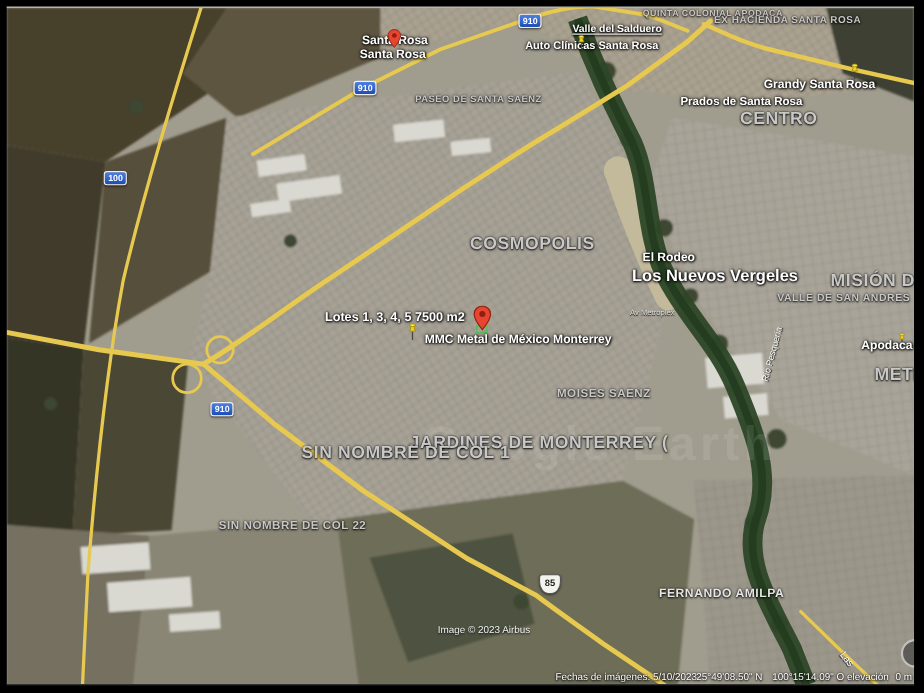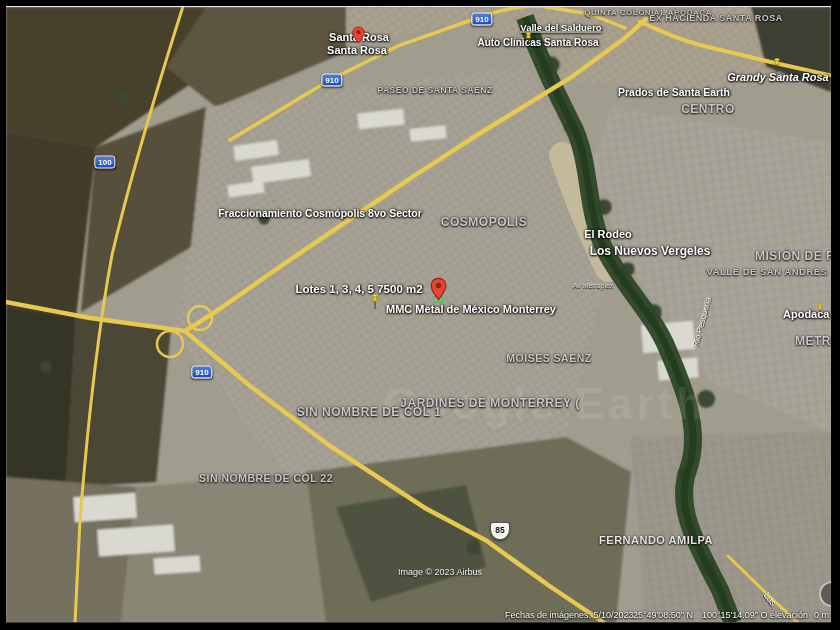--- a/index.html
+++ b/index.html
@@ -14,21 +14,21 @@
   
   .map{position:absolute;left:6px;top:6px;width:825px;height:616px;overflow:hidden;
        background:#a09c8e;border-top:1px solid #eaeaea;box-sizing:border-box;z-index:1;}
   .map svg.terrain{position:absolute;left:0;top:0;}
   
   .ov{position:absolute;left:0;top:0;width:840px;height:630px;z-index:10;}
   .lbl{position:absolute;white-space:nowrap;transform:translate(-50%,-50%);}
   .lbl-left{transform:translateY(-50%);}
   .w{color:#fff;font-weight:600;font-size:11px;
      text-shadow:0 1px 2px rgba(0,0,0,.95),0 0 3px rgba(0,0,0,.8),1px 0 2px rgba(0,0,0,.8);}
-  .g{color:#c8c8c8;font-weight:700;letter-spacing:.5px;font-size:12px;
+  .g{color:#c8c8c8;font-weight:700;letter-spacing:.5px;font-size:16px;
      text-shadow:0 1px 2px rgba(0,0,0,.9),0 0 2px rgba(0,0,0,.85);}
   .shield{position:absolute;transform:translate(-50%,-50%);height:11px;line-height:11px;
      padding:0 3px;border-radius:3px;font-size:8px;font-weight:700;color:#fff;
      background:linear-gradient(180deg,#4f81e2,#1c4cb4);border:1px solid #f0f0f0;
      box-shadow:0 1px 2px rgba(0,0,0,.6);}
   .shield-fed{position:absolute;transform:translate(-50%,-50%);width:18px;height:16px;
      background:#f4f4ee;border:1px solid #555;border-radius:3px 3px 9px 9px/3px 3px 11px 11px;
      color:#1a1a1a;font-size:8.5px;font-weight:700;text-align:center;line-height:15px;
      box-shadow:0 1px 2px rgba(0,0,0,.5);}
   .pin{position:absolute;}
@@ -145,26 +145,25 @@
   </div>
 
   <div class="ov">
 
     <div class="wm">Google Earth</div>
 
     <div class="lbl g" style="left:648px;top:12px;font-size:8px;">QUINTA COLONIAL APODACA</div>
     <div class="lbl g" style="left:716px;top:18px;font-size:9px;">EX HACIENDA SANTA ROSA</div>
     <div class="lbl w" style="left:561px;top:27px;font-size:9.5px;text-decoration:underline;">Valle del Salduero</div>
     <div class="lbl g" style="left:435px;top:90px;font-size:8.5px;">PASEO DE SANTA SAENZ</div>
-    <div class="lbl w" style="left:674px;top:92px;font-size:10.5px;">Prados de Santa Earth</div>
+    <div class="lbl w" style="left:674px;top:92px;font-size:10.5px;">Prados de Santa Rosa</div>
     <div class="lbl g" style="left:708px;top:109px;">CENTRO</div>
-    <div class="lbl w" style="left:320px;top:213px;font-size:10.5px;">Fraccionamiento Cosmópolis 8vo Sector</div>
     <div class="lbl g" style="left:484px;top:222px;">COSMOPOLIS</div>
     <div class="lbl w" style="left:608px;top:234px;">El Rodeo</div>
-    <div class="lbl w" style="left:650px;top:251px;font-size:12px;">Los Nuevos Vergeles</div>
+    <div class="lbl w" style="left:650px;top:251px;font-size:15px;">Los Nuevos Vergeles</div>
     <div class="lbl lbl-left g" style="left:755px;top:256px;">MISIÓN DE FUNDA</div>
     <div class="lbl g" style="left:767px;top:271px;font-size:9.5px;">VALLE DE SAN ANDRES</div>
     <div class="lbl" style="left:593px;top:285px;font-size:7px;color:#ddd;text-shadow:0 1px 1px #000;">Av Metroplex</div>
     <div class="lbl" style="left:702px;top:322px;font-size:8px;color:#fff;text-shadow:0 1px 1px #000;transform:translate(-50%,-50%) rotate(-75deg);">Río Pesquería</div>
     <div class="lbl lbl-left g" style="left:795px;top:341px;">METROPLE</div>
     <div class="lbl g" style="left:549px;top:358px;font-size:10.5px;">MOISES SAENZ</div>
     <div class="lbl g" style="left:490px;top:403px;">JARDINES DE MONTERREY (</div>
     <div class="lbl g" style="left:369px;top:412px;">SIN NOMBRE DE COL 1</div>
     <div class="lbl g" style="left:266px;top:478px;font-size:10.5px;">SIN NOMBRE DE COL 22</div>
     <div class="lbl g" style="left:656px;top:540px;font-size:11px;color:#e6e6e6;">FERNANDO AMILPA</div>
@@ -195,21 +194,21 @@
         </svg>
     </div>
 
     <div class="pin" style="left:771px;top:57px;">
       <svg width="12" height="16" viewBox="0 0 12 18">
           <line x1="6" y1="9" x2="6" y2="17" stroke="#444" stroke-width="1.2"></line>
           <path d="M3.2 8.5 L8.8 8.5 L7.6 5.5 L8.6 2.8 L3.4 2.8 L4.4 5.5 Z" fill="#f2d21f" stroke="#9a860a" stroke-width="0.8"></path>
           <ellipse cx="6" cy="2.8" rx="2.6" ry="1.4" fill="#f7e45c" stroke="#9a860a" stroke-width="0.8"></ellipse>
         </svg>
     </div>
-    <div class="lbl w" style="left:778px;top:77px;font-style:italic;">Grandy Santa Rosa</div>
+    <div class="lbl w" style="left:745px;top:77px;">Grandy Santa Rosa</div>
 
     <div class="lbl w" style="left:359px;top:289px;font-size:11.5px;">Lotes 1, 3, 4, 5 7500 m2</div>
     <div class="pin" style="left:369px;top:293px;">
       <svg width="12" height="17" viewBox="0 0 12 18">
           <line x1="6" y1="9" x2="6" y2="17" stroke="#444" stroke-width="1.2"></line>
           <path d="M3.2 8.5 L8.8 8.5 L7.6 5.5 L8.6 2.8 L3.4 2.8 L4.4 5.5 Z" fill="#f2d21f" stroke="#9a860a" stroke-width="0.8"></path>
           <ellipse cx="6" cy="2.8" rx="2.6" ry="1.4" fill="#f7e45c" stroke="#9a860a" stroke-width="0.8"></ellipse>
         </svg>
     </div>
 

